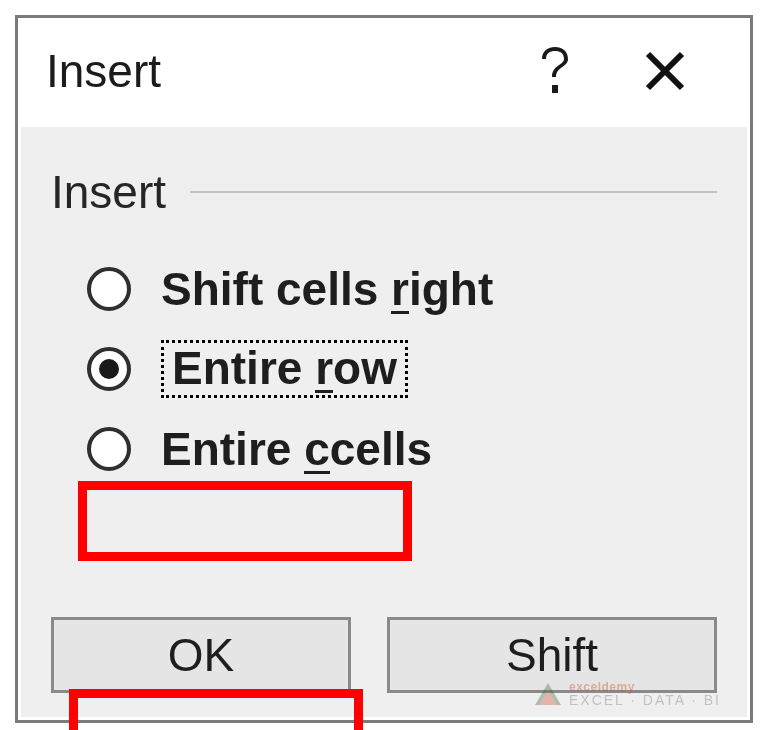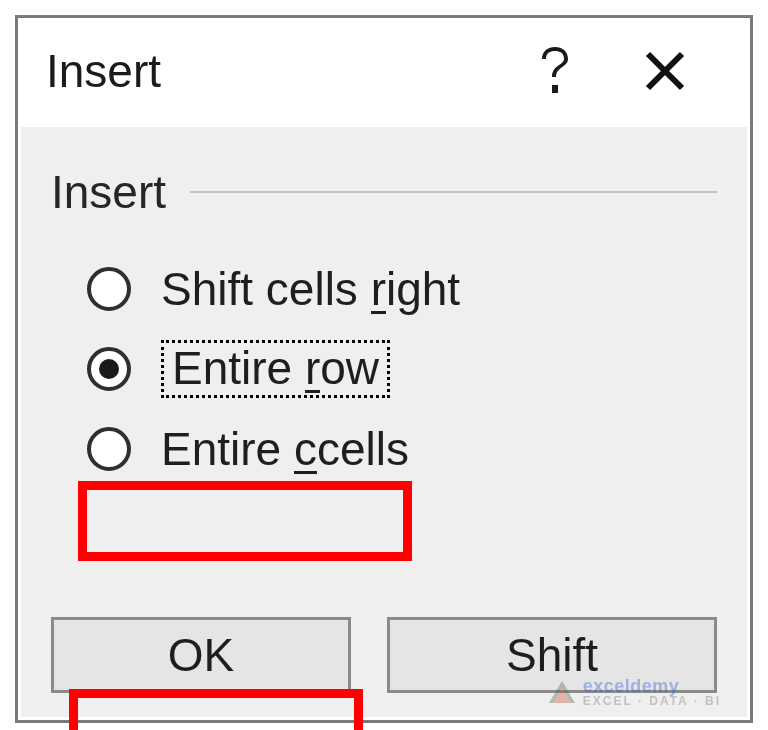--- a/index.html
+++ b/index.html
@@ -56,20 +56,21 @@
   }
   .group-line {
     flex: 1;
     height: 2px;
     background: #c2c2c2;
   }
 
   .options {
     margin-top: 30px;
     margin-left: 36px;
+    font-weight: bold;
   }
   .opt {
     display: flex;
     align-items: center;
     height: 80px;
   }
   .radio {
     width: 44px; height: 44px;
     border: 4px solid #2f2f2f;
     border-radius: 50%;
@@ -142,22 +143,22 @@
   .watermark {
     position: absolute;
     right: 26px; bottom: 10px;
     display: flex; align-items:center; gap:8px;
     opacity: .35;
   }
   .watermark .wm-icon {
     width:26px; height:22px;
   }
   .watermark .wm-text { display:flex; flex-direction:column; line-height:1; }
-  .watermark .wm1 { font-size:18px; font-weight:700; color:#1d4ed8; letter-spacing:.5px; }
-  .watermark .wm2 { font-size:12px; color:#6d6d6d; letter-spacing:2px;font-weight:bold; }
+  .watermark .wm1 { font-size:12px; font-weight:700; color:#c2410c; letter-spacing:.5px; }
+  .watermark .wm2 { font-size:14px; color:#6d6d6d; letter-spacing:2px; }
 </style>
 </head>
 <body>
 
 <div class="dialog">
 
   <div class="titlebar">
     <div class="title">Insert</div>
     <div class="tb-spacer"></div>
     <div class="tb-btn">

